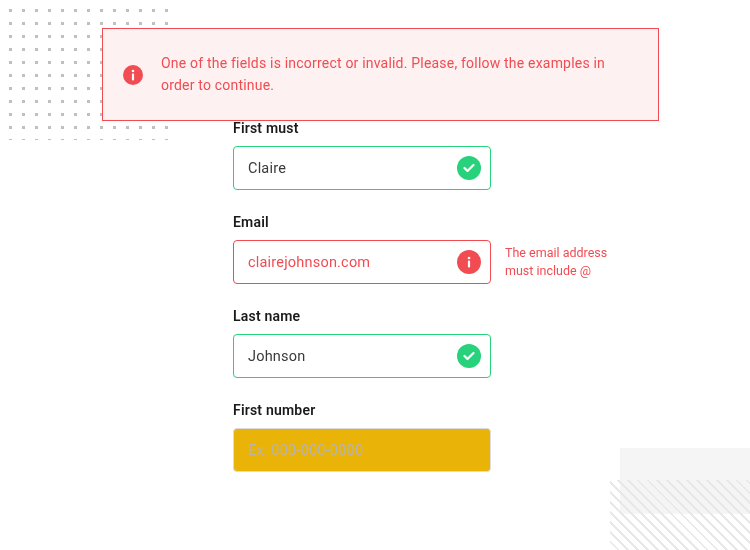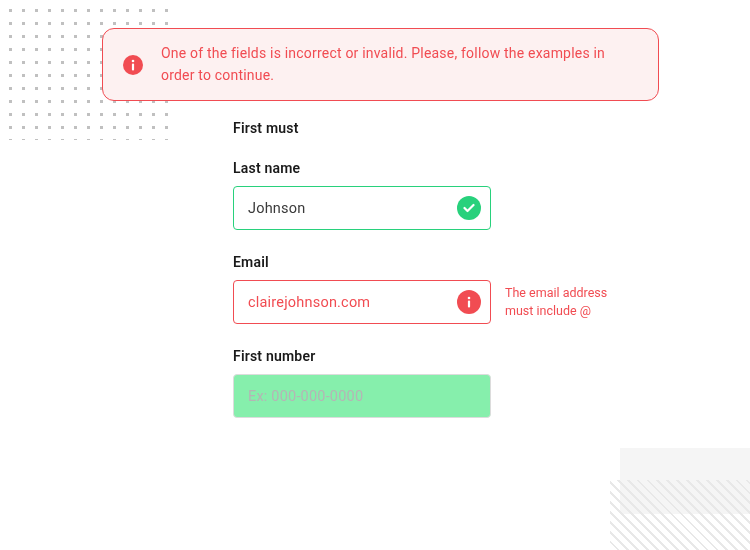--- a/index.html
+++ b/index.html
@@ -22,24 +22,24 @@
       background-position: 4px 4px;
       z-index: 0;
     }
     .alert {
       position: absolute;
       top: 28px;
       left: 102px;
       width: 557px;
       background: #fdf1f1;
       border: 1.5px solid #f14c52;
-      border-radius: 12px;
+      border-radius: 0;
       display: flex;
       align-items: center;
-      padding: 14px 20px;
+      padding: 24px 20px;
       gap: 18px;
       z-index: 2;
     }
     .alert-icon {
       flex-shrink: 0;
       width: 20px;
       height: 20px;
       background: #f14c52;
       border-radius: 50%;
       display: flex;
@@ -91,21 +91,21 @@
       background: #fff;
     }
     .input.error {
       border: 1.5px solid #f14c52;
       color: #f14c52;
       background: #fff;
     }
     .input.neutral {
       border: 1.5px solid #dcdcdc;
       color: #3a3a3a;
-      background: #86efac;
+      background: #eab308;
     }
     .input::placeholder {
       color: #b5b5b5;
     }
     .status-icon {
       position: absolute;
       right: 10px;
       top: 50%;
       transform: translateY(-50%);
       width: 24px;
@@ -163,26 +163,22 @@
       <rect x="0.9" y="4.5" width="2.2" height="7" rx="1" fill="#fff"></rect>
     </svg>
   </span>
   <span class="alert-text">One of the fields is incorrect or invalid. Please, follow the examples in order to continue.</span>
 </div>
 
 <div class="form">
 
   <div class="field-row">
     <label class="label">First must</label>
-  </div>
-
-  <div class="field-row">
-    <label class="label">Last name</label>
-    <div class="input-wrap">
-      <input class="input success" type="text" value="Johnson" style="">
+    <div class="input-wrap">
+      <input class="input success" type="text" value="Claire" style="">
       <span class="status-icon success">
         <svg width="12" height="10" viewBox="0 0 12 10">
           <path d="M1.5 5 L4.5 8 L10.5 2" stroke="#fff" stroke-width="2.2" fill="none" stroke-linecap="round" stroke-linejoin="round"></path>
         </svg>
       </span>
     </div>
   </div>
 
   <div class="field-row">
     <label class="label">Email</label>
@@ -192,20 +188,32 @@
         <svg width="4" height="12" viewBox="0 0 4 12">
           <circle cx="2" cy="2" r="1.3" fill="#fff"></circle>
           <rect x="0.9" y="4.5" width="2.2" height="7" rx="1" fill="#fff"></rect>
         </svg>
       </span>
     </div>
     <div class="error-msg">The email address must include @</div>
   </div>
 
   <div class="field-row">
+    <label class="label">Last name</label>
+    <div class="input-wrap">
+      <input class="input success" type="text" value="Johnson" style="">
+      <span class="status-icon success">
+        <svg width="12" height="10" viewBox="0 0 12 10">
+          <path d="M1.5 5 L4.5 8 L10.5 2" stroke="#fff" stroke-width="2.2" fill="none" stroke-linecap="round" stroke-linejoin="round"></path>
+        </svg>
+      </span>
+    </div>
+  </div>
+
+  <div class="field-row">
     <label class="label">First number</label>
     <div class="input-wrap">
       <input class="input neutral" type="text" placeholder="Ex: 000-000-0000" style="">
     </div>
   </div>
 
 </div>
 
 <div class="gray-block"></div>
 <div class="stripes-bg"></div>

